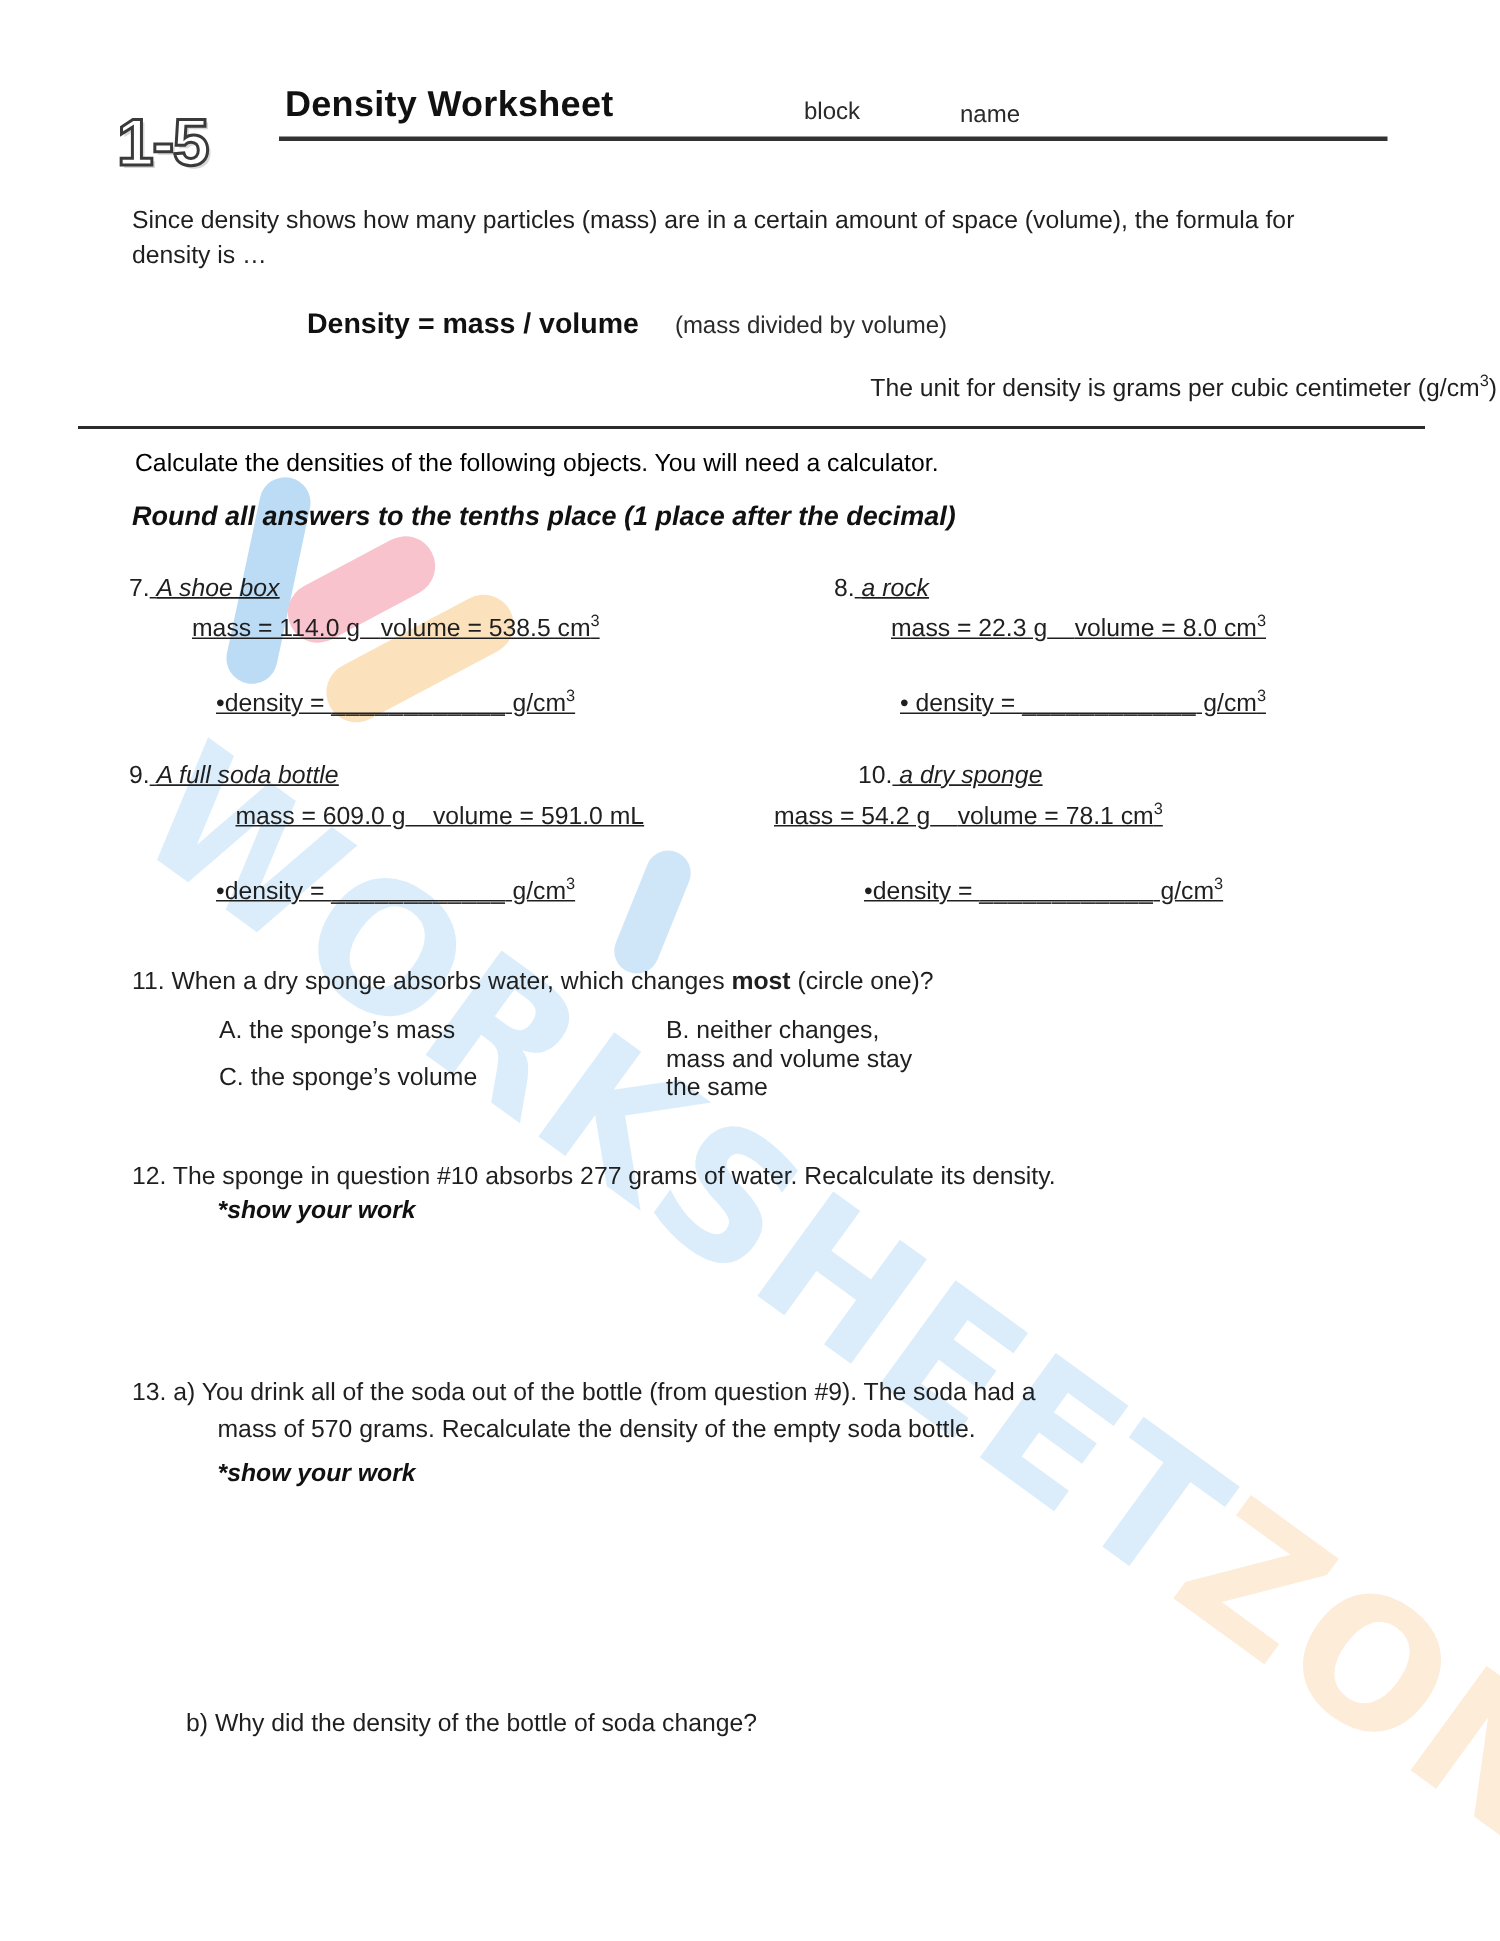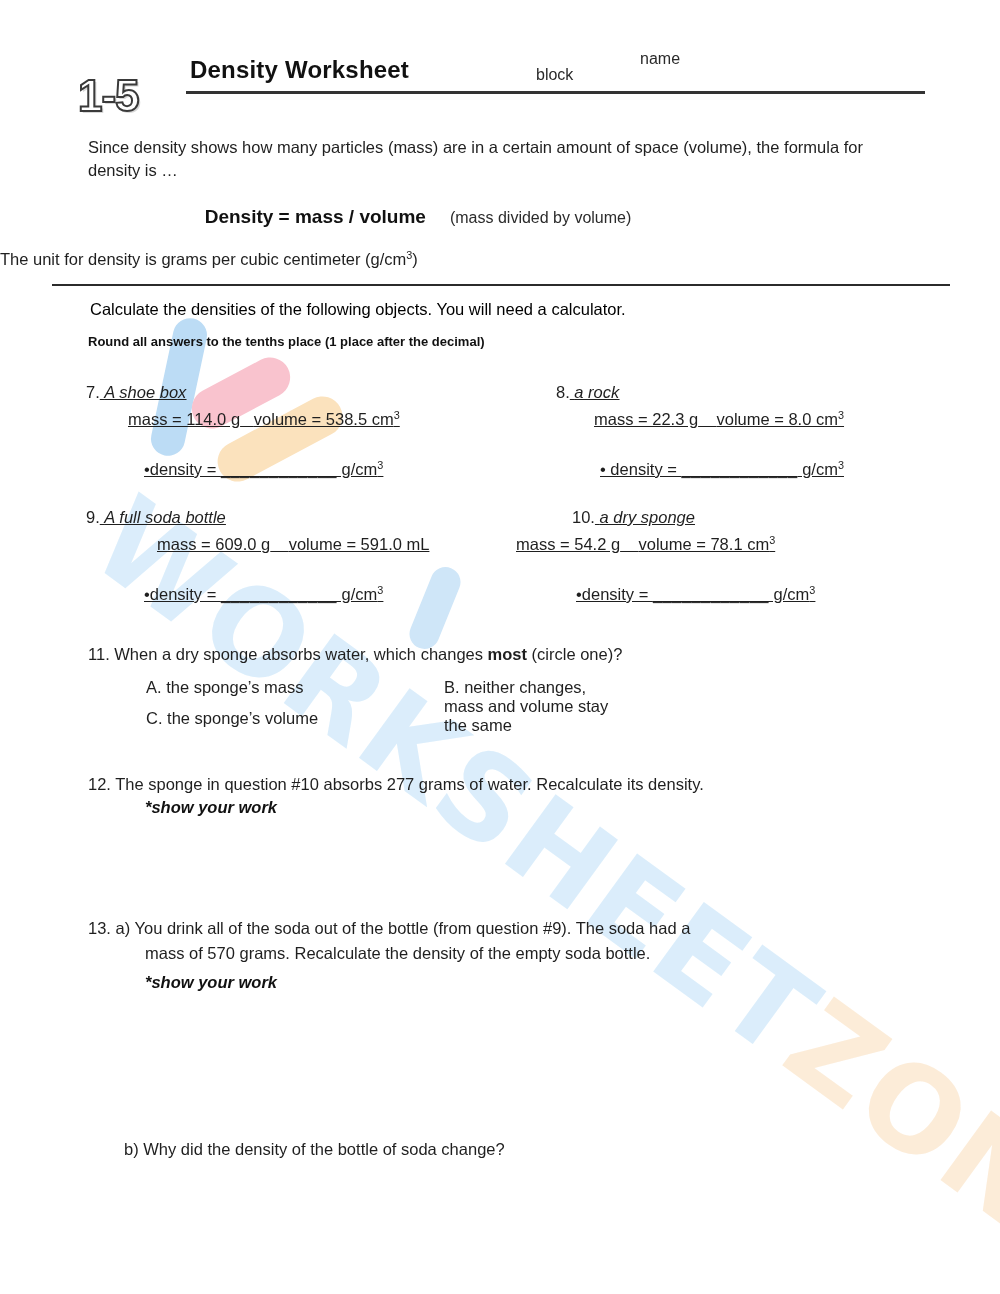--- a/index.html
+++ b/index.html
@@ -124,21 +124,21 @@
   .hdr-block {
     position: absolute;
     left: 536px;
     top: 66px;
     font-size: 16px;
     color: #2a2a2a;
   }
   .hdr-name {
     position: absolute;
     left: 640px;
-    top: 50px;
+    top: 68px;
     font-size: 16px;
     color: #2a2a2a;
   }
   .header-rule {
     position: absolute;
     left: 186px;
     top: 91px;
     width: 739px;
     height: 0;
     border-top: 3px solid #333333;
@@ -170,21 +170,21 @@
   .formula-line .f-note {
     font-size: 16px;
     color: #2b2b2b;
     margin-left: 24px;
   }
   .unit-line {
     position: absolute;
     left: 0;
     top: 250px;
     width: 998px;
-    text-align: left;
+    text-align: right;
     font-size: 16.5px;
     color: #1f1f1f;
   }
 
   .divider {
     position: absolute;
     left: 52px;
     top: 284px;
     width: 898px;
     height: 0;
@@ -196,22 +196,23 @@
     position: absolute;
     left: 90px;
     top: 300px;
     font-size: 16.5px;
     color: #000000;
   }
   .instr-2 {
     position: absolute;
     left: 88px;
     top: 334px;
-    font-size: 13px;
-    font-weight: 700;
+    font-size: 18px;
+    font-weight: 700;
+    font-style: italic;
     color: #111111;
   }
 
   
   .problem {
     position: absolute;
     font-size: 16.5px;
     color: #1f1f1f;
     line-height: 24px;
     text-decoration: underline;

